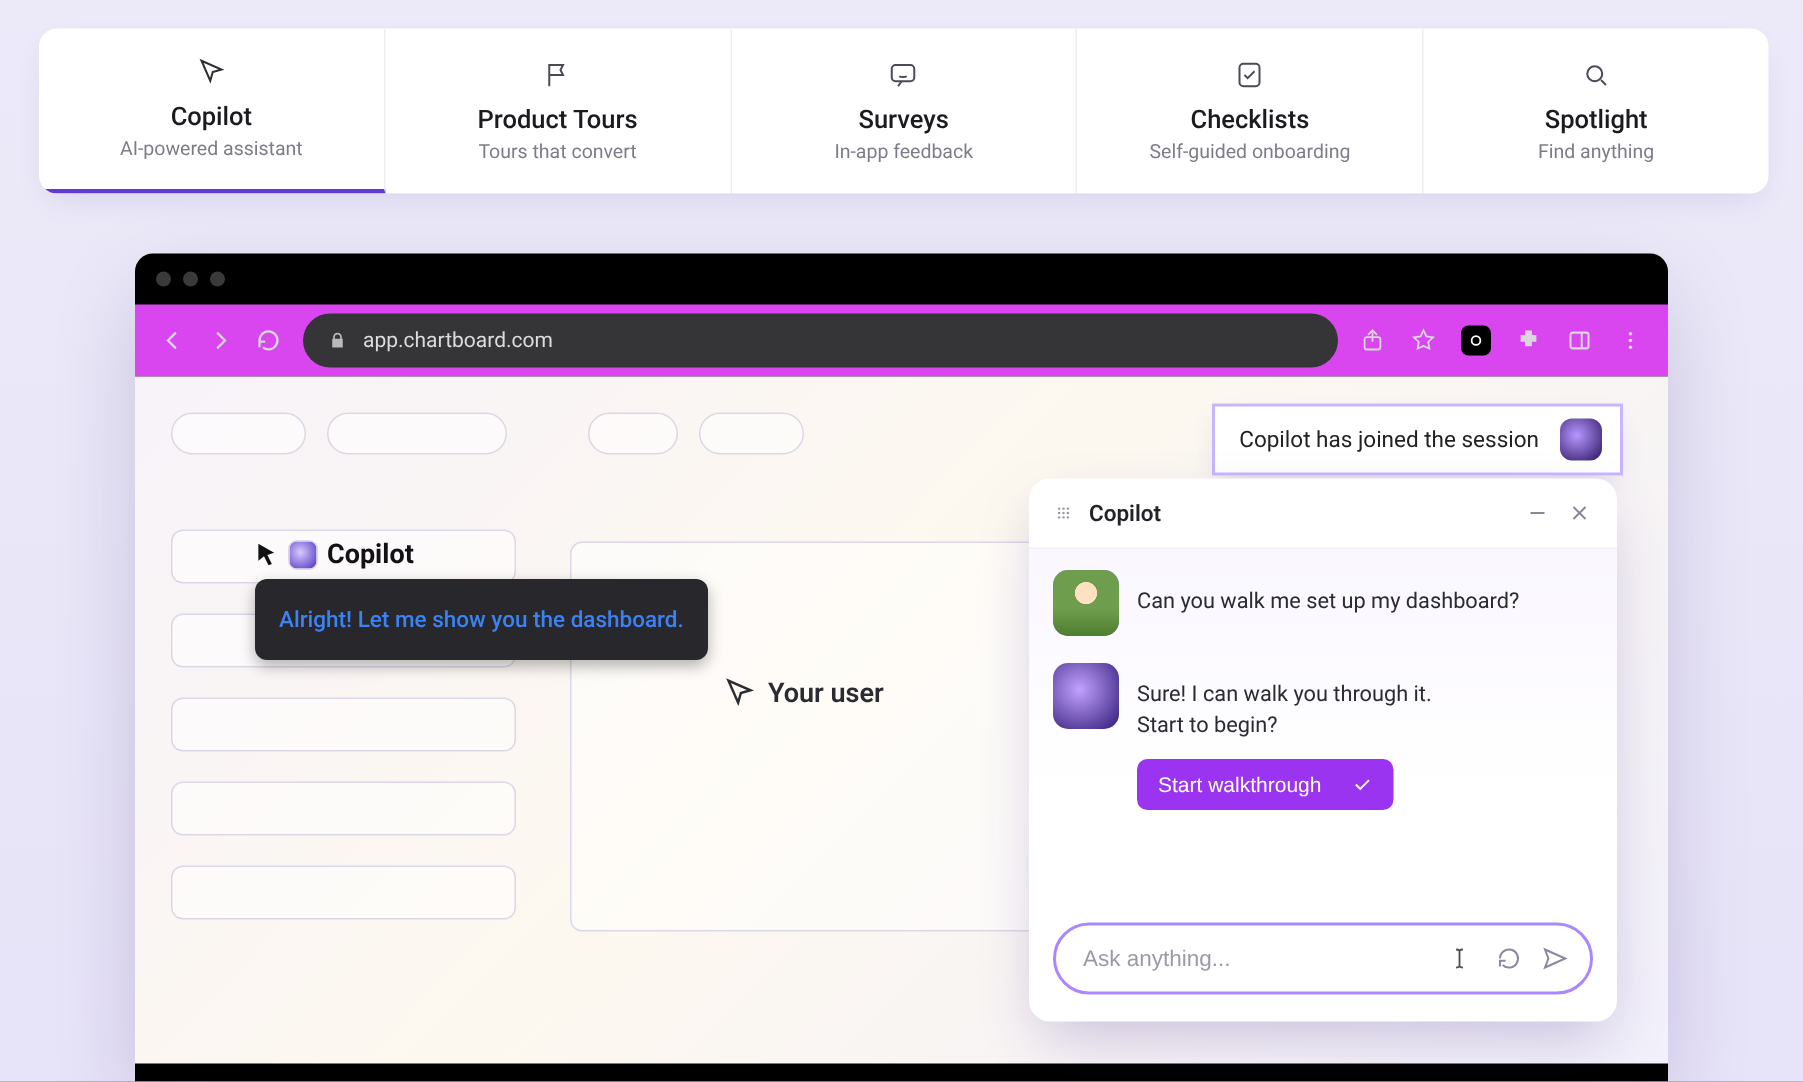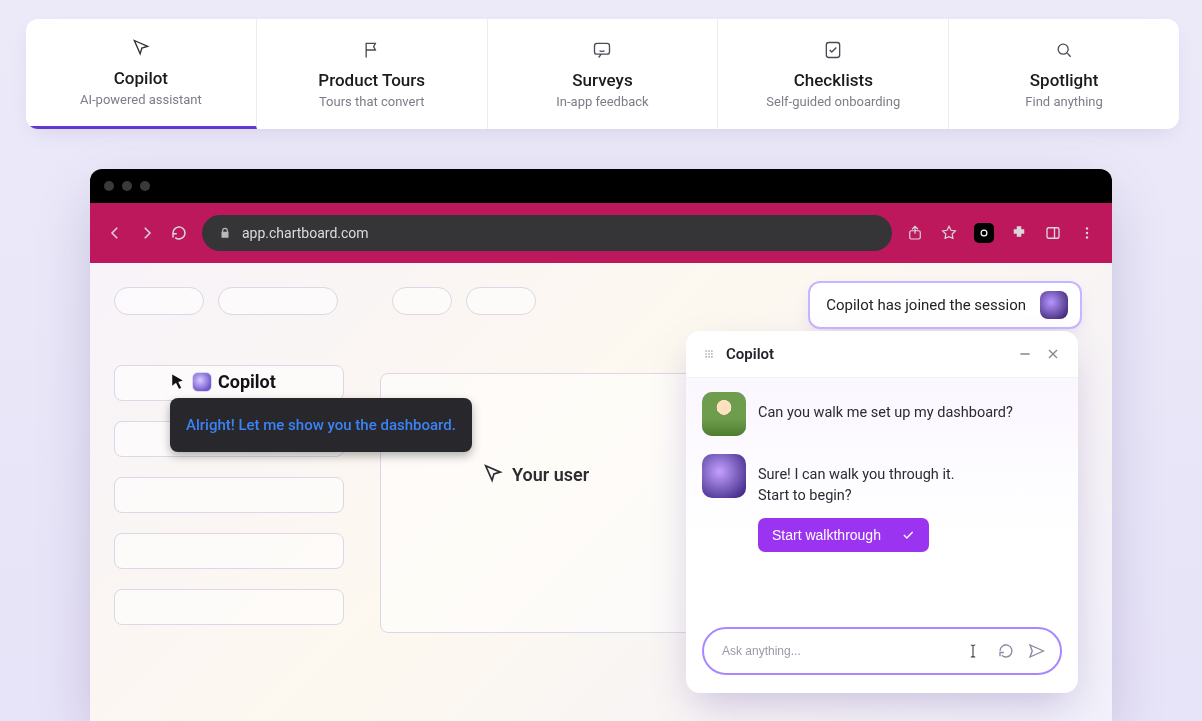--- a/index.html
+++ b/index.html
@@ -50,22 +50,22 @@
     background: #000;
     overflow: hidden;
     box-shadow: 0 20px 60px -10px rgba(50,30,100,.25);
   }
   .titlebar {
     height: 34px;
     display:flex; align-items:center; padding:0 14px; gap:8px;
   }
   .traffic-dot { width:10px; height:10px; border-radius:50%; background:#3a3a3a; }
   .toolbar {
-    height: 60px;
-    background:#be185d;
+    height: 48px;
+    background:#d946ef;
     display:flex; align-items:center;
     padding: 0 16px;
     gap: 14px;
     text-align: right;
   }
   .nav-btn { color:#d8d8dc; width:18px; height:18px; display:flex; align-items:center; justify-content:center;}
   .urlbar {
     flex:1;
     height:36px;
     background:#353538;
@@ -123,21 +123,21 @@
   
   .user-cursor {
     position:absolute; left:392px; top:200px;
     display:flex; align-items:center; gap:8px;
     font-size:18px; font-weight:600; color:#2b2b32;
   }
 
   
   .toast {
     position:absolute; top:18px; right:30px;
-    background:#fff; border:2px solid #c7b6ff; border-radius:12px;
+    background:#fff; border:2px solid #c7b6ff; border-radius:0;
     padding:8px 12px 8px 16px;
     display:flex; align-items:center; gap:14px;
     color:#222; font-size:15px;
     box-shadow:0 8px 20px -6px rgba(80,40,180,.18);
   }
   .toast .toast-avatar {
     width:28px; height:28px; border-radius:8px;
     background: radial-gradient(circle at 40% 40%, #b696ff, #2b1560);
   }
 
@@ -190,21 +190,21 @@
   .co-input {
     border:2px solid #a988ff;
     border-radius:26px;
     height:48px;
     display:flex; align-items:center;
     padding:0 14px 0 18px; gap:10px;
     color:#8c8896;
   }
   .co-input input {
     flex:1; border:none; outline:none; background:transparent;
-    font-size:12px; color:#333;
+    font-size:15px; color:#333;
   }
   .co-input input::placeholder{ color:#9d99a8; }
   .co-input .ibtn { color:#8b87a0; width:20px; height:20px; display:flex; align-items:center; justify-content:center;}
   .caret-icon { position:relative; left:-4px; color:#4a4a52;}
 
   svg { display:block; }
 </style>
 </head>
 <body>
 

